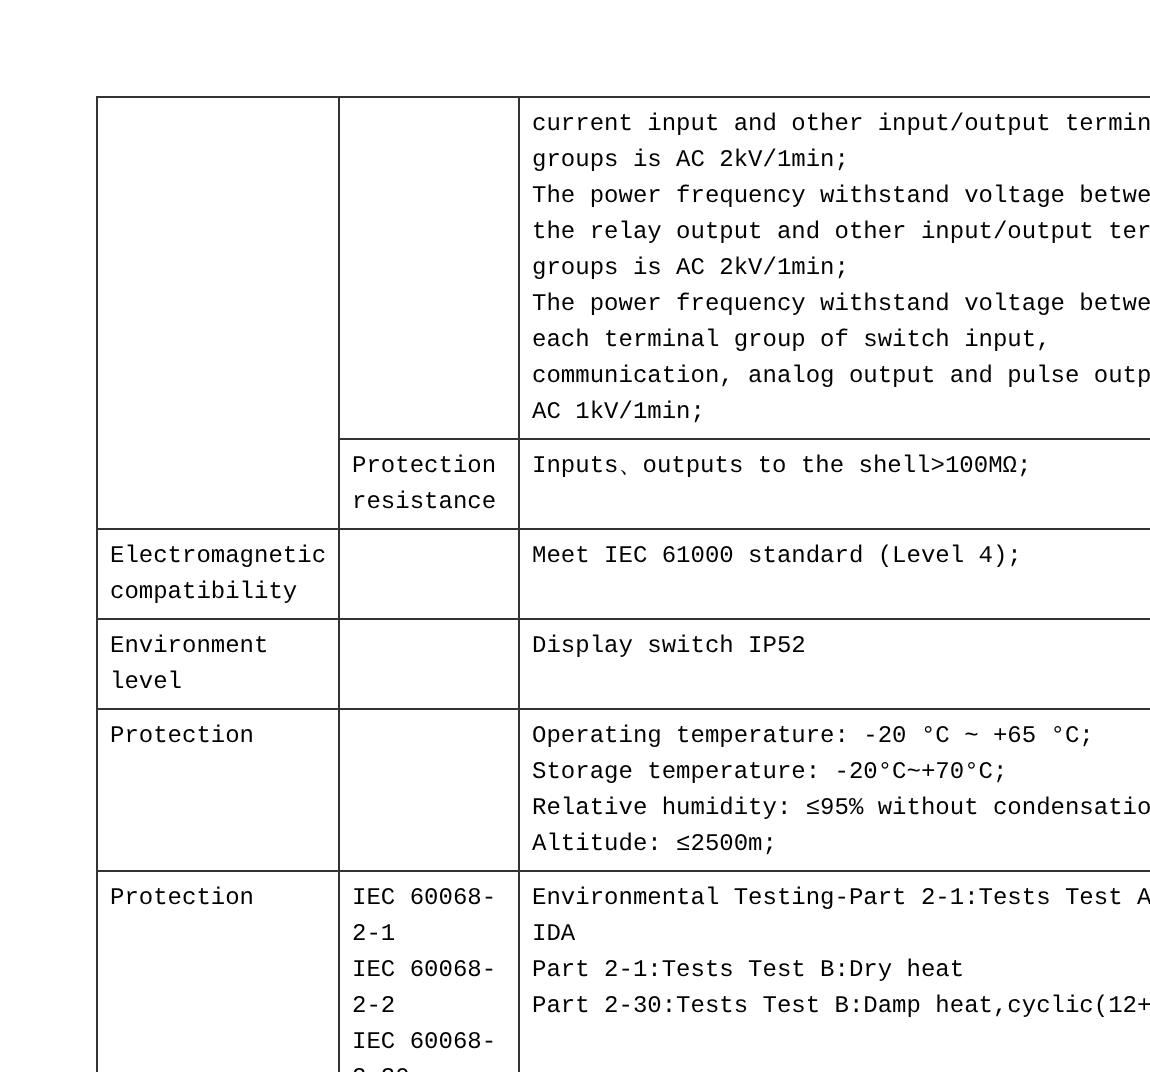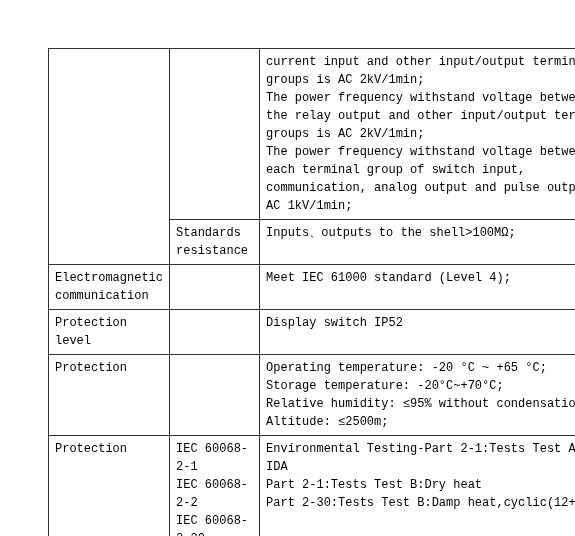--- a/index.html
+++ b/index.html
@@ -42,32 +42,32 @@
     <td class="col-label" rowspan="2"></td>
     <td class="col-mid" rowspan="1"></td>
     <td class="col-value">
       current input and other input/output terminal groups is AC 2kV/1min;<br>
       The power frequency withstand voltage between the relay output and other input/output terminal groups is AC 2kV/1min;<br>
       The power frequency withstand voltage between each terminal group of switch input, communication, analog output and pulse output is AC 1kV/1min;
     </td>
   </tr>
 
   <tr>
-    <td class="col-mid">Standards resistance</td>
+    <td class="col-mid">Protection resistance</td>
     <td class="col-value">Inputs、outputs to the shell&gt;100MΩ;</td>
   </tr>
 
   <tr>
-    <td class="col-label">Electromagnetic communication</td>
+    <td class="col-label">Electromagnetic compatibility</td>
     <td class="col-mid"></td>
     <td class="col-value">Meet IEC 61000 standard (Level 4);</td>
   </tr>
 
   <tr>
-    <td class="col-label">Protection level</td>
+    <td class="col-label">Environment level</td>
     <td class="col-mid"></td>
     <td class="col-value">Display switch IP52</td>
   </tr>
 
   <tr>
     <td class="col-label">Protection</td>
     <td class="col-mid"></td>
     <td class="col-value">
       Operating temperature: -20 °C ~ +65 °C;<br>
       Storage temperature: -20°C~+70°C;<br>

